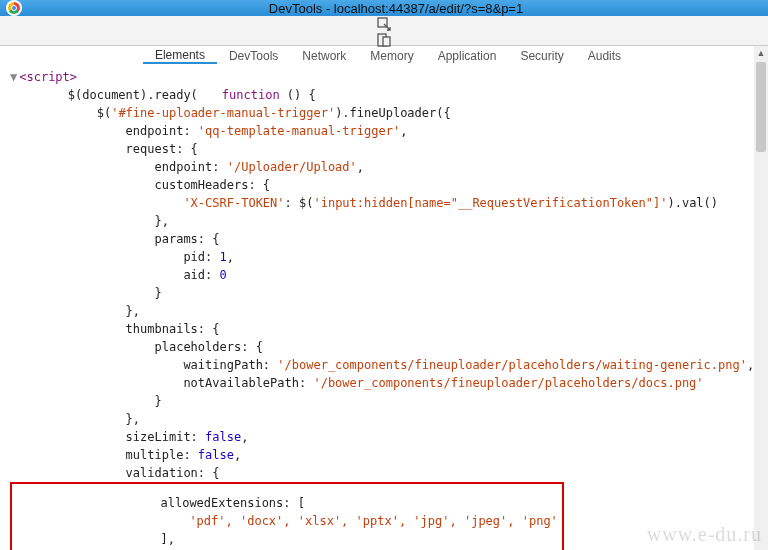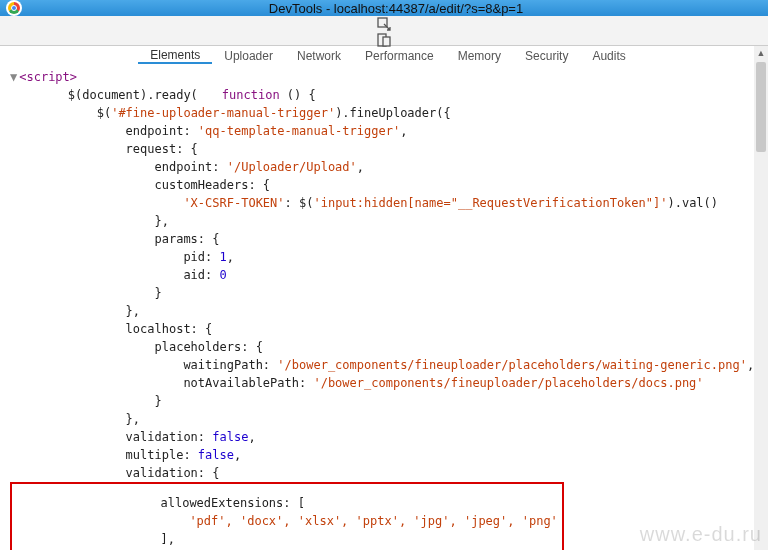--- a/index.html
+++ b/index.html
@@ -30,21 +30,21 @@
 
 
 .tag { color:#881280; }
 .kw { color:#881280;margin-left:24px; }
 .str { color:#c2410c; }
 .num { color:#1c00cf; }
 .redbox { border:2px solid #d70000; padding:10px 4px; display:inline-block; }
 .hl-row { line-height:18px; }
 .arrow-t { color:#888; margin-right:2px; }
 
-.watermark { position:absolute; right:6px; bottom:4px; font-size:20px; color:rgba(0,0,0,0.15); font-family:Liberation Sans, sans-serif; letter-spacing:1px; pointer-events:none; }
+.watermark { position:absolute; right:6px; bottom:4px; font-size:20px; color:rgba(0,0,0,0.15); font-family:Liberation Serif, serif; letter-spacing:1px; pointer-events:none; }
 </style>
 </head>
 <body>
 
 <div class="window">
 
   <div class="titlebar">
     <div class="chrome-icon"></div>
     <div class="titlebar-title">DevTools - localhost:44387/a/edit/?s=8&amp;p=1</div>
   </div>
@@ -57,24 +57,24 @@
         </svg>
     </div>
     <div class="tool-btn">
       <svg viewBox="0 0 16 16">
           <rect x="2" y="2" width="8" height="12" stroke-width="1.3"></rect>
           <rect x="7" y="5" width="7" height="9" stroke-width="1.3" fill="#f3f3f3"></rect>
         </svg>
     </div>
     <div class="tabs">
       <div class="tab active">Elements</div>
-      <div class="tab">Uploader</div>
+      <div class="tab">DevTools</div>
       <div class="tab">Network</div>
-      <div class="tab">Performance</div>
       <div class="tab">Memory</div>
+      <div class="tab">Application</div>
       <div class="tab">Security</div>
       <div class="tab">Audits</div>
     </div>
   </div>
 
   <div class="content-wrap">
   <div class="content">
 <span class="arrow-t">▼</span><span class="tag">&lt;script&gt;</span>
         <span>$(document).ready(</span><span class="kw">function</span><span> () {</span>
 <span>            $(</span><span class="str">'#fine-uploader-manual-trigger'</span><span>).fineUploader({</span>
@@ -82,27 +82,27 @@
 <span>                request: {</span>
 <span>                    endpoint: </span><span class="str">'/Uploader/Upload'</span>,
 <span>                    customHeaders: {</span>
 <span>                        </span><span class="str">'X-CSRF-TOKEN'</span><span>: $(</span><span class="str">'input:hidden[name="__RequestVerificationToken"]'</span><span>).val()</span>
 <span>                    },</span>
 <span>                    params: {</span>
 <span>                        pid: </span><span class="num">1</span>,
 <span>                        aid: </span><span class="num">0</span>
 <span>                    }</span>
 <span>                },</span>
-<span>                localhost: {</span>
+<span>                thumbnails: {</span>
 <span>                    placeholders: {</span>
 <span>                        waitingPath: </span><span class="str">'/bower_components/fineuploader/placeholders/waiting-generic.png'</span>,
 <span>                        notAvailablePath: </span><span class="str">'/bower_components/fineuploader/placeholders/docs.png'</span>
 <span>                    }</span>
 <span>                },</span>
-<span>                validation: </span><span class="num">false</span>,
+<span>                sizeLimit: </span><span class="num">false</span>,
 <span>                multiple: </span><span class="num">false</span>,
 <span>                validation: {</span>
 <span class="redbox"><span class="hl-row">                    allowedExtensions: [</span>
 <span class="hl-row str">                        'pdf', 'docx', 'xlsx', 'pptx', 'jpg', 'jpeg', 'png'</span>
 <span class="hl-row">                    ],</span></span>
 <span>                    sizeLimit: </span><span class="num">2097152</span>
 
 
 ,
 ,

